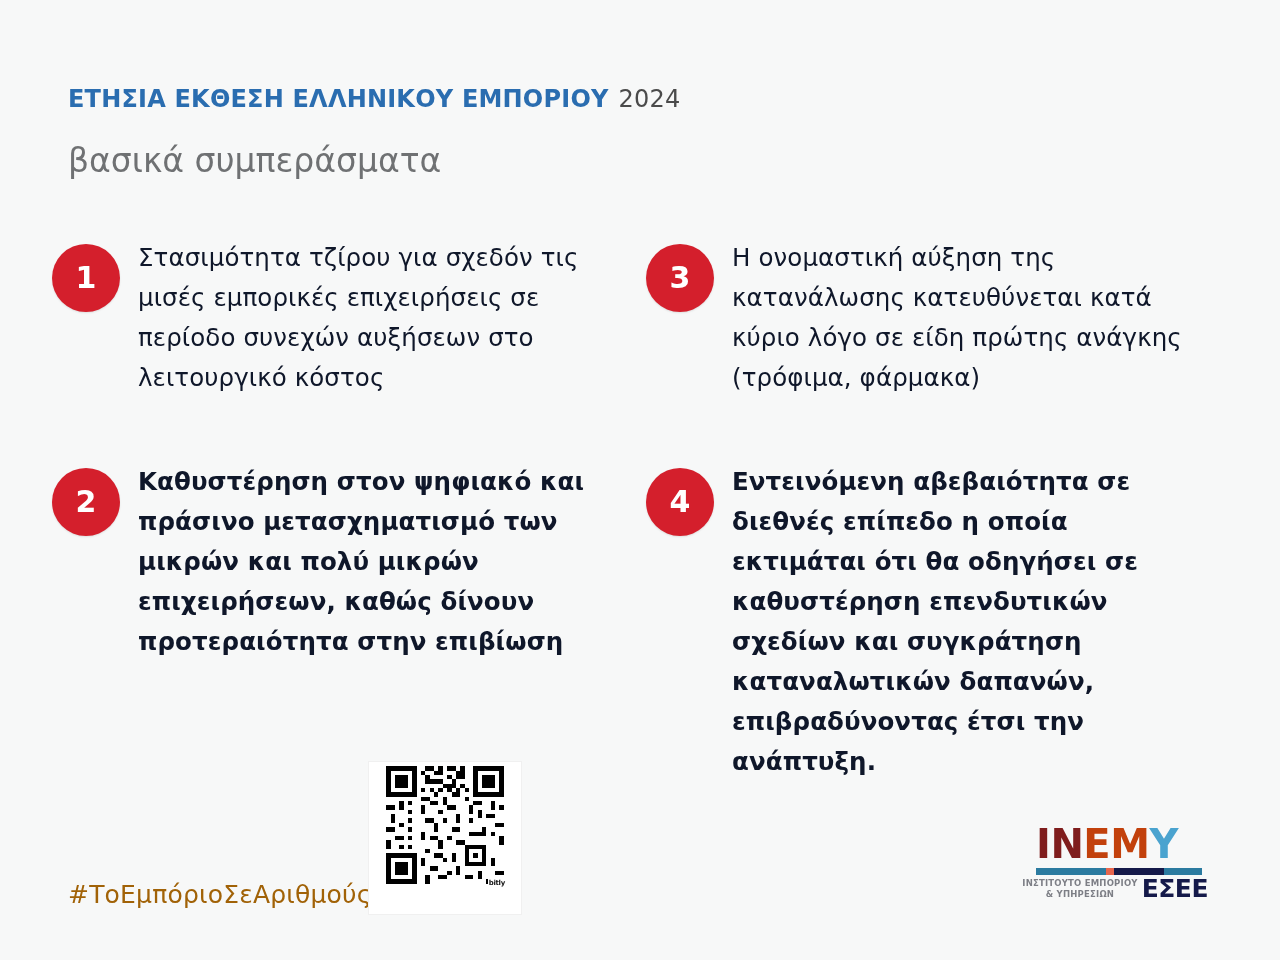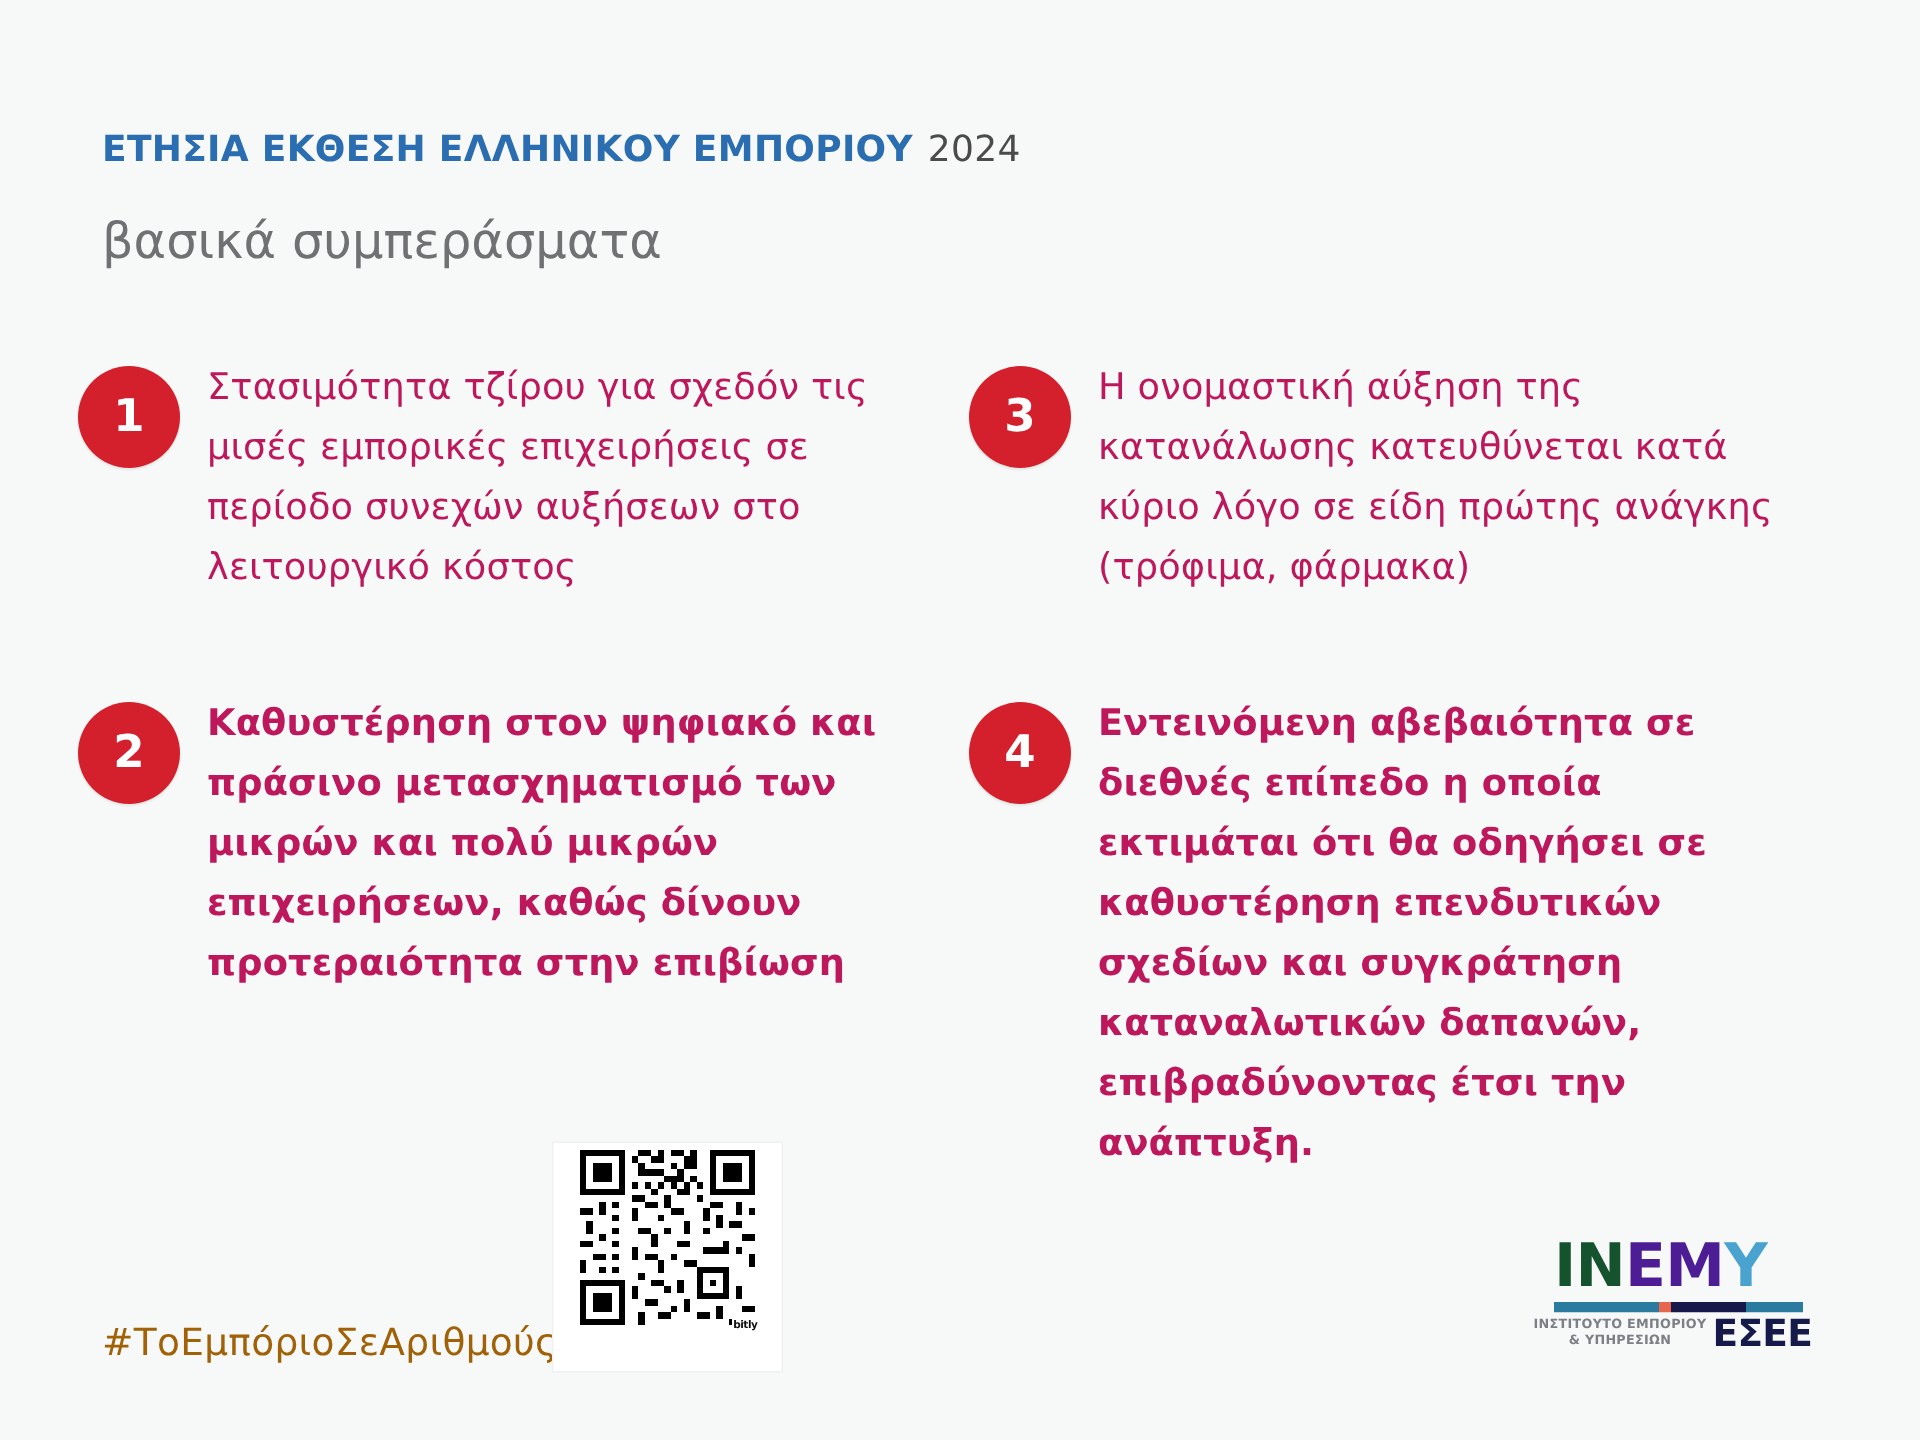--- a/index.html
+++ b/index.html
@@ -81,21 +81,21 @@
     display: flex;
     align-items: center;
     justify-content: center;
     line-height: 1;
     margin-top: 6px;
     box-shadow: 0 1px 2px rgba(0,0,0,0.10);
   }
   .point-text {
     font-size: 24.5px;
     line-height: 40px;
-    color: #be185d;
+    color: #0f172a;
     font-weight: 400;
     max-width: 470px;
     letter-spacing: 0.1px;
   }
   .point.p2 .point-text,
   .point.p4 .point-text { max-width: 470px; font-weight: bold; }
 
   
   .points .row2 { margin-top: 12px; }
 
@@ -147,22 +147,22 @@
     top: 822px;
     width: 172px;
   }
   .logo-word {
     font-size: 40px;
     font-weight: 700;
     letter-spacing: -0.5px;
     line-height: 44px;
     white-space: nowrap;
   }
-  .lg-a { color: #14532d; }
-  .lg-b { color: #4c1d95; }
+  .lg-a { color: #7f1d1d; }
+  .lg-b { color: #c2410c; }
   .lg-c { color: #4aa3cf; }
   .logo-bar {
     margin-top: 2px;
     height: 7px;
     width: 166px;
     display: flex;
     overflow: hidden;
   }
   .bar-seg1 { width: 42%; background: #2b7ba0; }
   .bar-seg2 { width: 5%;  background: #e8664d; }

